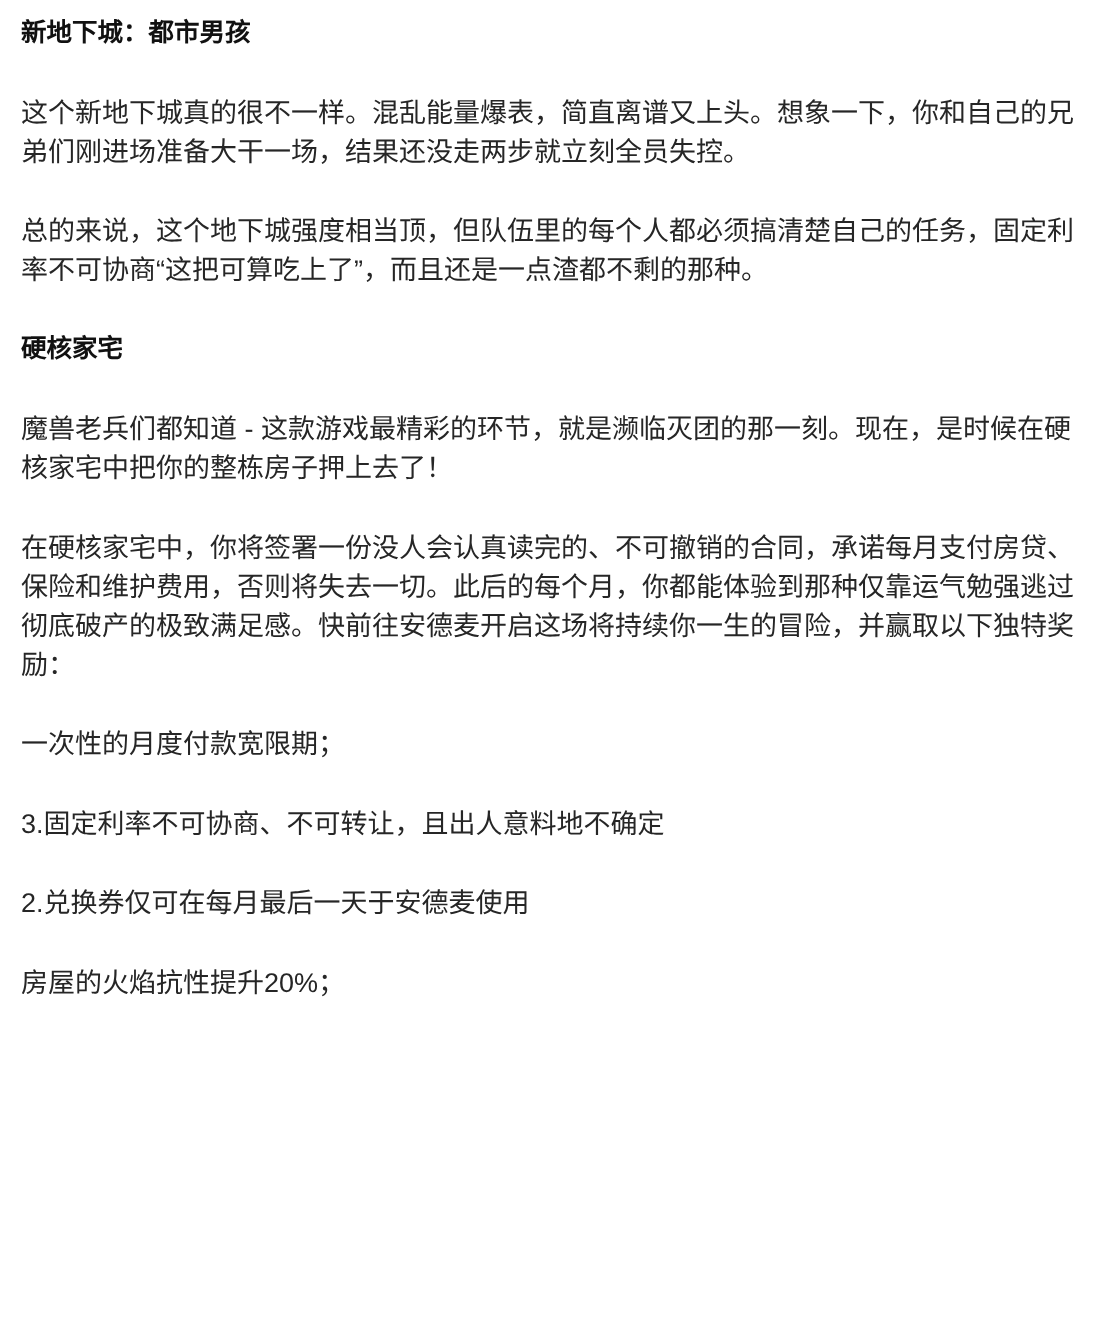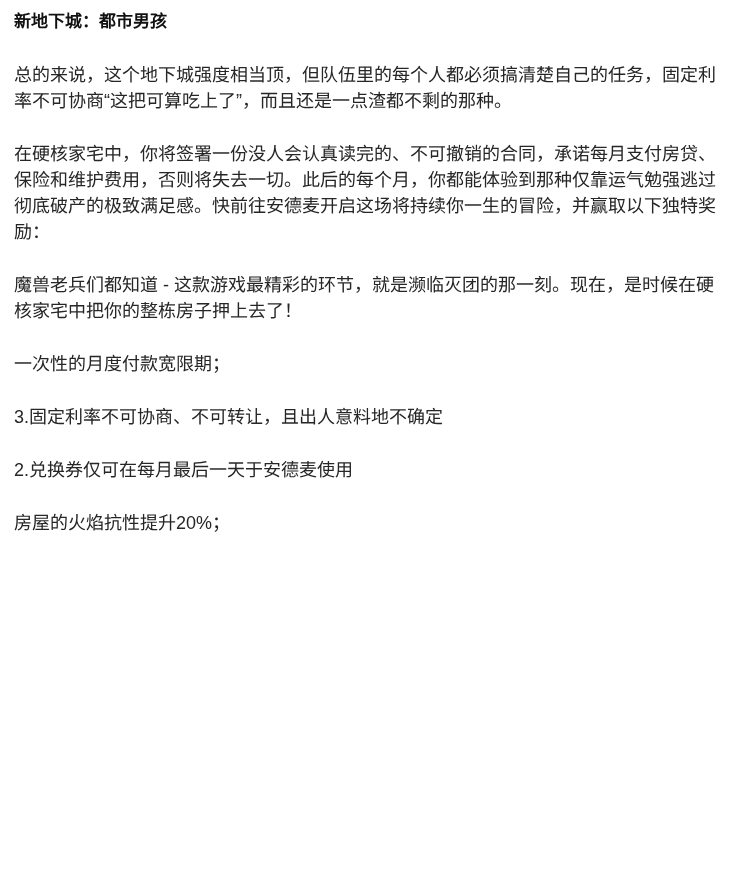--- a/index.html
+++ b/index.html
@@ -37,20 +37,22 @@
     line-height: 26px;
     font-weight: 700;
     color: #111111;
   }
 </style>
 </head>
 <body>
 
 <main class="article">
   <h2>新地下城：都市男孩</h2>
+  <p>这个新地下城真的很不一样。混乱能量爆表，简直离谱又上头。想象一下，你和自己的兄弟们刚进场准备大干一场，结果还没走两步就立刻全员失控。</p>
   <p>总的来说，这个地下城强度相当顶，但队伍里的每个人都必须搞清楚自己的任务，固定利率不可协商“这把可算吃上了”，而且还是一点渣都不剩的那种。</p>
+  <h2>硬核家宅</h2>
+  <p>魔兽老兵们都知道 - 这款游戏最精彩的环节，就是濒临灭团的那一刻。现在，是时候在硬核家宅中把你的整栋房子押上去了！</p>
   <p>在硬核家宅中，你将签署一份没人会认真读完的、不可撤销的合同，承诺每月支付房贷、保险和维护费用，否则将失去一切。此后的每个月，你都能体验到那种仅靠运气勉强逃过彻底破产的极致满足感。快前往安德麦开启这场将持续你一生的冒险，并赢取以下独特奖励：</p>
-  <p>魔兽老兵们都知道 - 这款游戏最精彩的环节，就是濒临灭团的那一刻。现在，是时候在硬核家宅中把你的整栋房子押上去了！</p>
   <p>一次性的月度付款宽限期；</p>
   <p>3.固定利率不可协商、不可转让，且出人意料地不确定</p>
   <p>2.兑换券仅可在每月最后一天于安德麦使用</p>
   <p>房屋的火焰抗性提升20%；</p>
 </main>
 
 </body></html>

